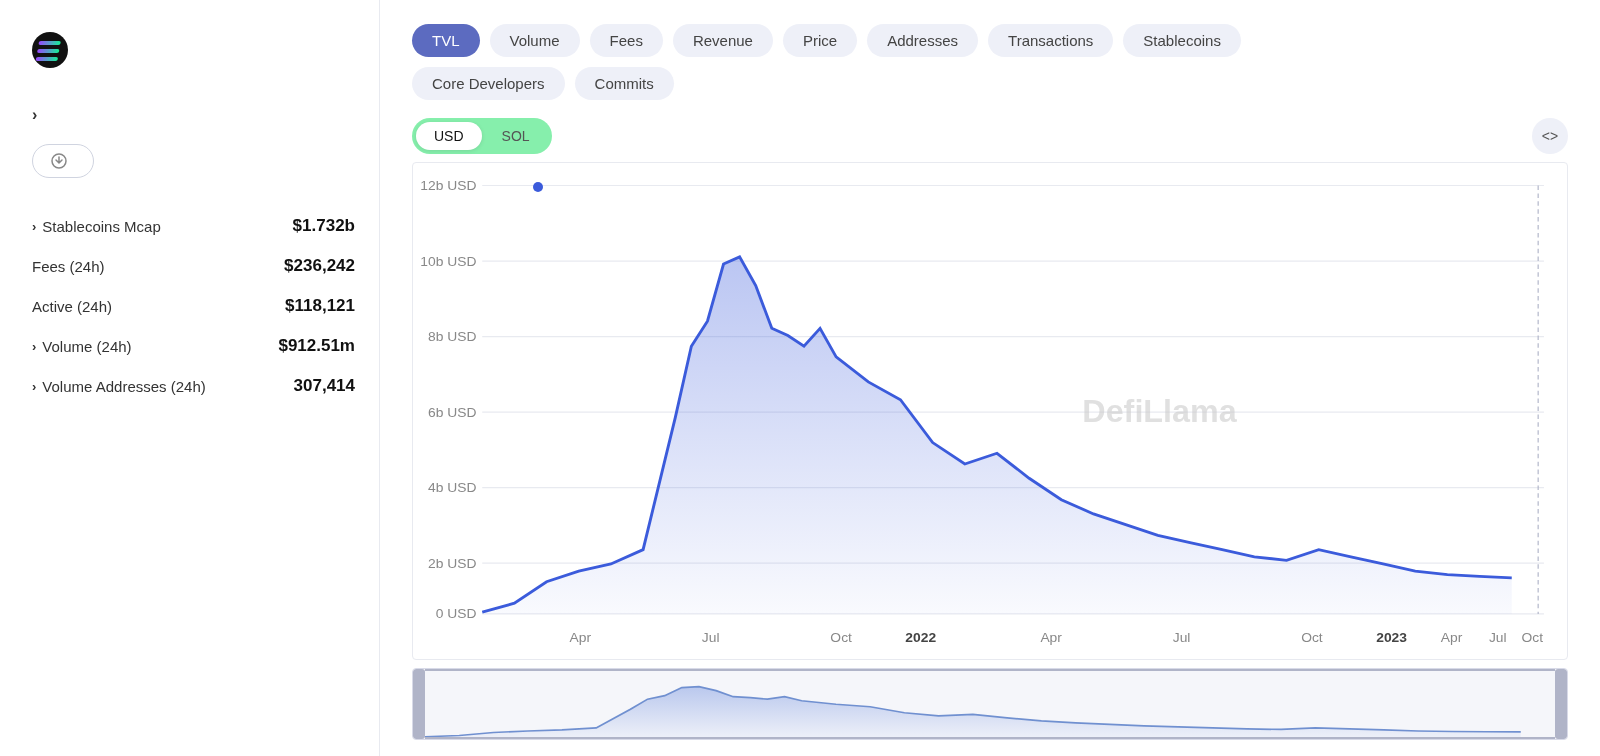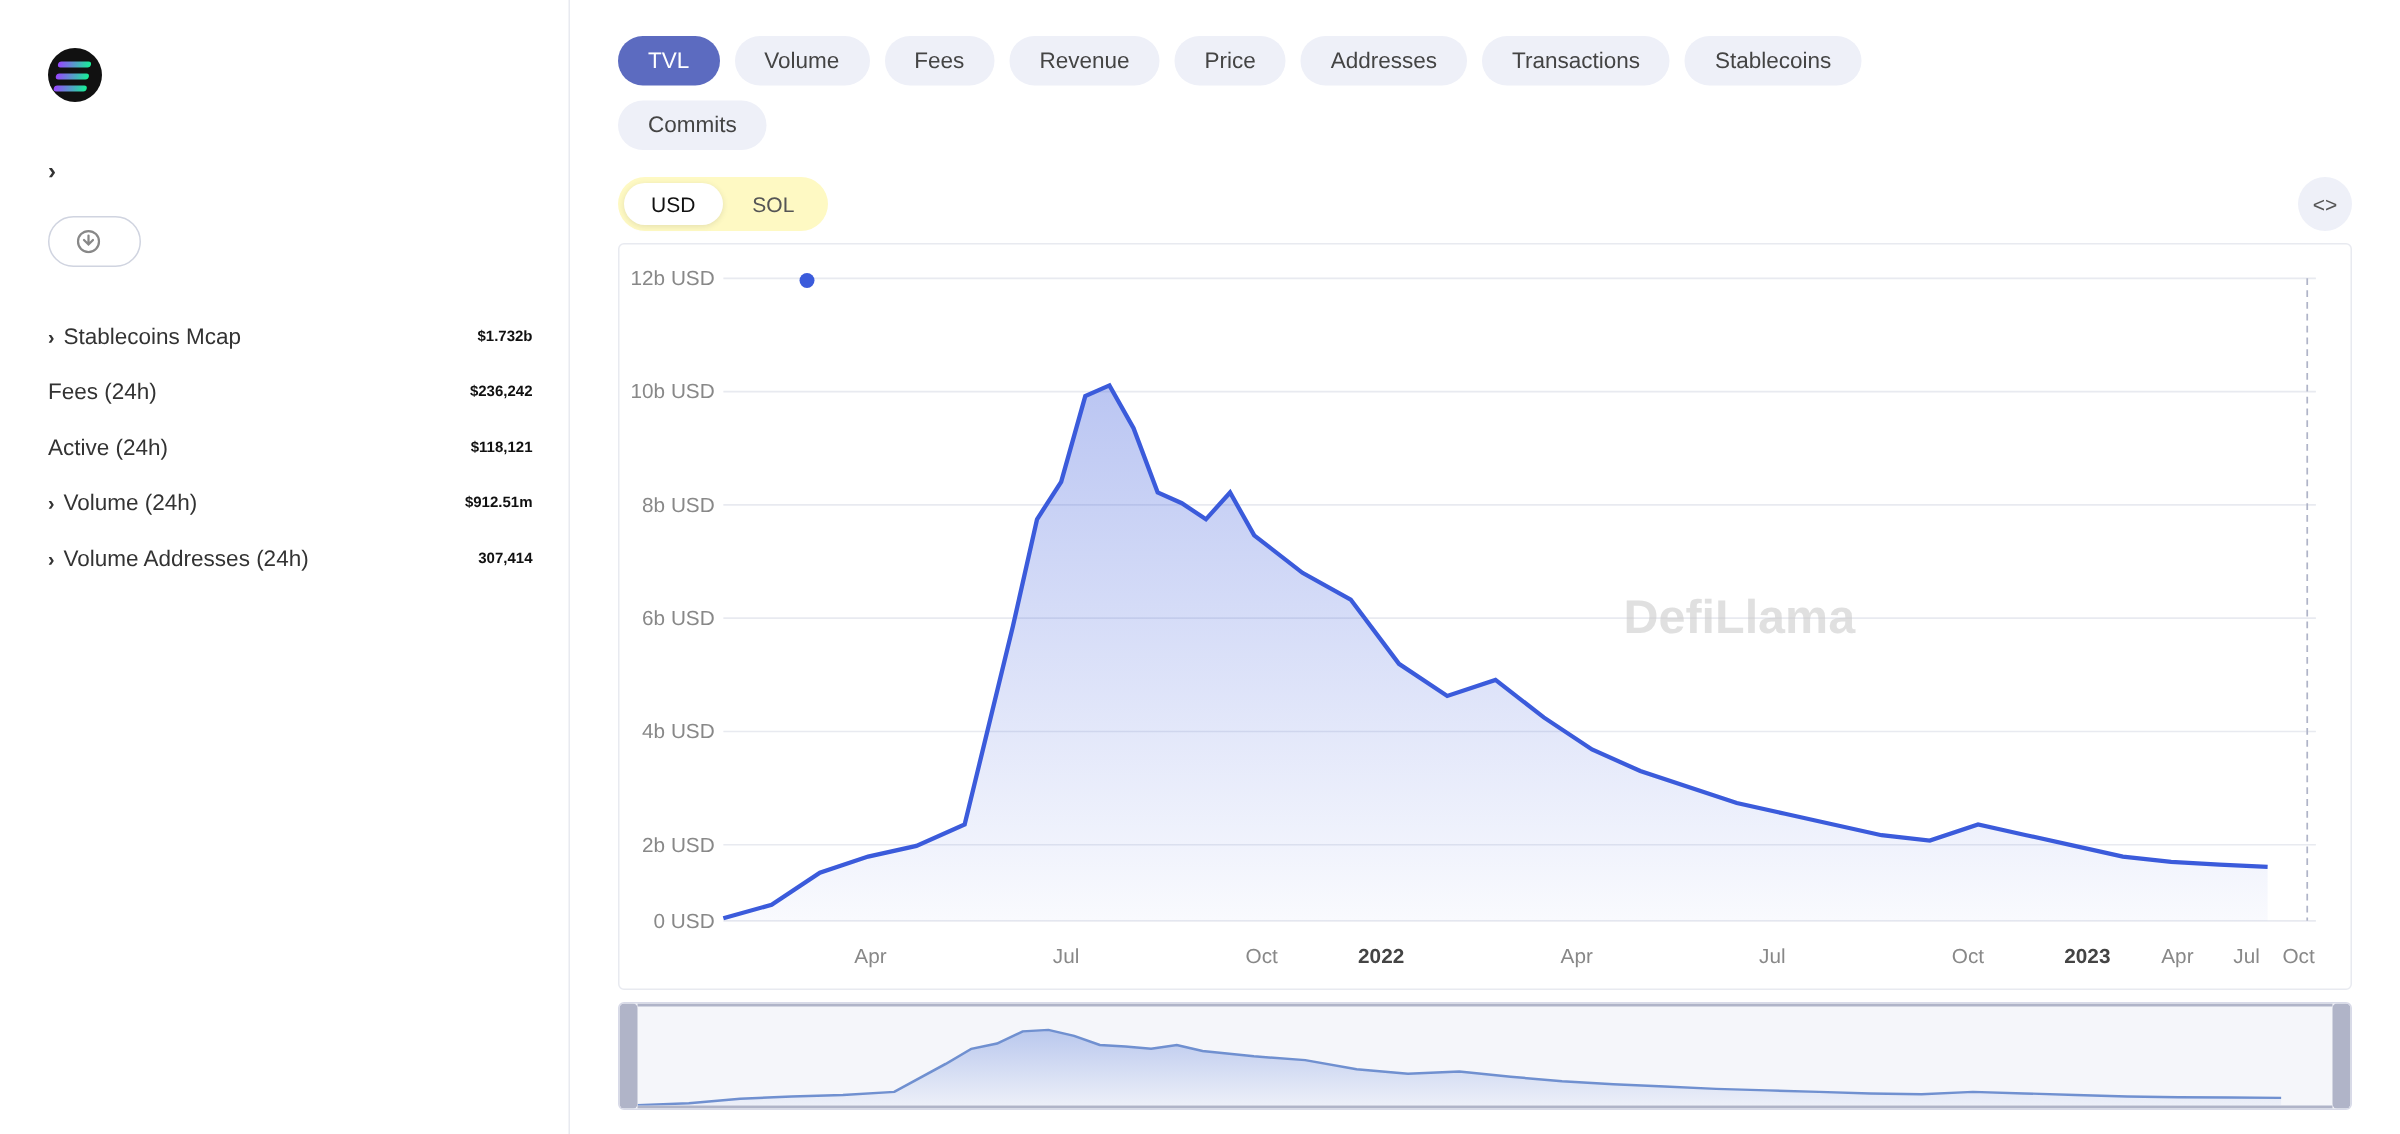--- a/index.html
+++ b/index.html
@@ -94,21 +94,21 @@
       gap: 6px;
       font-size: 15px;
       color: #333;
     }
     .stat-label .chevron {
       font-size: 13px;
       color: #333;
       font-weight: 700;
     }
     .stat-value {
-      font-size: 10px;
+      font-size: 17px;
       font-weight: 700;
       color: #111;
     }
 
     
     .main {
       flex: 1;
       display: flex;
       flex-direction: column;
       padding: 24px 32px 16px 32px;
@@ -142,21 +142,21 @@
     }
     .currency-embed-row {
       display: flex;
       align-items: center;
       justify-content: space-between;
       margin-bottom: 8px;
     }
     .currency-tabs {
       display: flex;
       gap: 2px;
-      background: #fef9c3;
+      background: #86efac;
       border-radius: 20px;
       padding: 4px;
     }
     .currency-tab {
       padding: 6px 18px;
       border-radius: 16px;
       border: none;
       background: transparent;
       font-size: 14px;
       font-weight: 500;
@@ -356,20 +356,21 @@
         <button class="tab-btn">Fees</button>
         <button class="tab-btn">Revenue</button>
         <button class="tab-btn">Price</button>
         <button class="tab-btn">Addresses</button>
         <button class="tab-btn">Transactions</button>
         <button class="tab-btn">Stablecoins</button>
       </div>
 
     <div class="tabs-row2">
 
+    <button class="tab-btn">Core Developers</button>
         <button class="tab-btn">Commits</button>
       </div>
 
     <div class="currency-embed-row">
       <div class="currency-tabs">
 
       <button class="currency-tab active">USD</button>
           <button class="currency-tab">SOL</button>
         </div>
       <button class="embed-btn">

